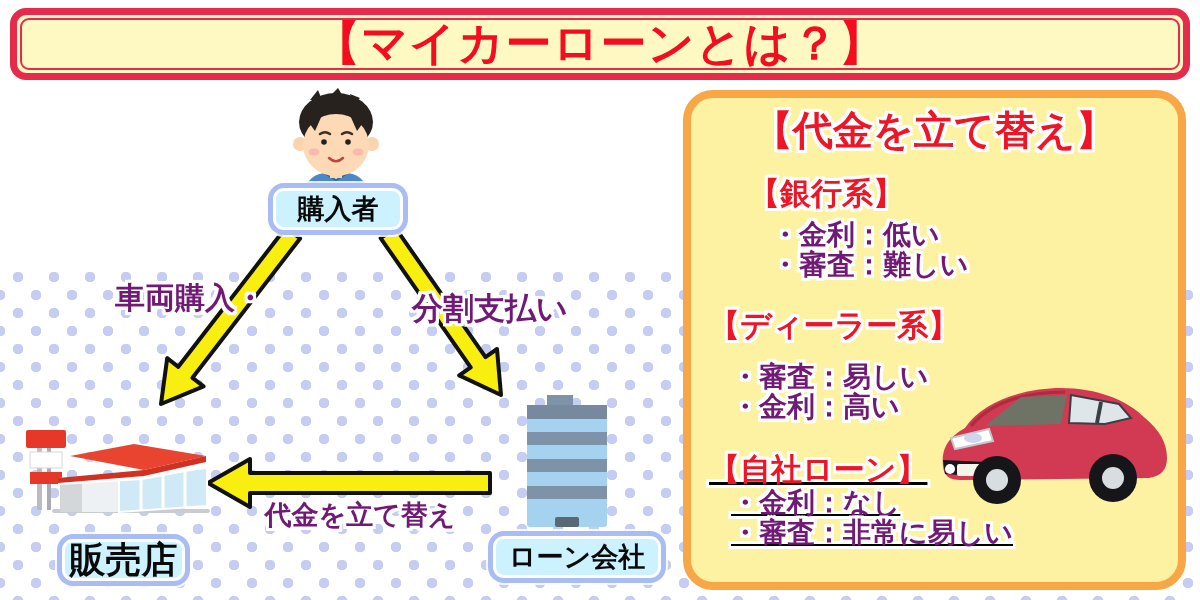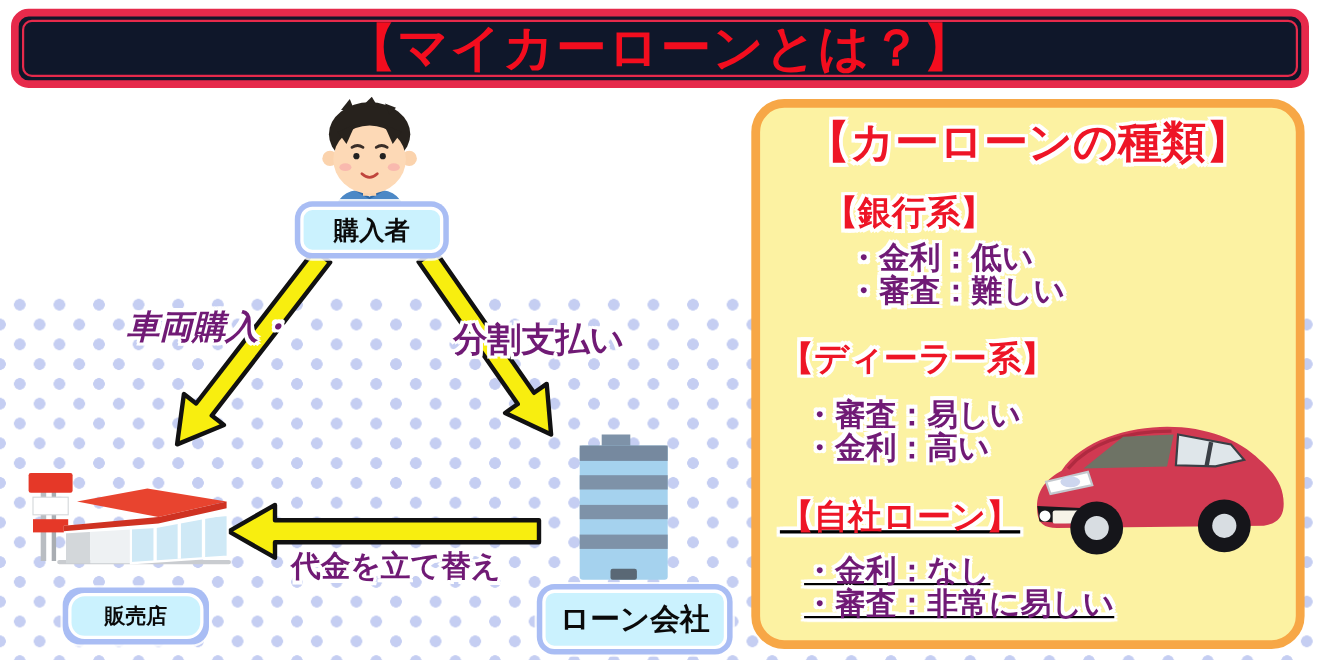--- a/index.html
+++ b/index.html
@@ -14,21 +14,21 @@
     position:absolute;left:0;right:0;top:270px;bottom:0;
     background-image:
       radial-gradient(circle,#c5cef2 5px,rgba(0,0,0,0) 5.5px),
       radial-gradient(circle,#c5cef2 5px,rgba(0,0,0,0) 5.5px);
     background-size:36px 36px,36px 36px;
     background-position:0px -11px,18px 7px;
   }
   
   .banner{
     position:absolute;left:10px;top:8px;width:1180px;height:72px;
-    border:7px solid #e62a4b;border-radius:16px;background:#0f172a;box-sizing:border-box;
+    border:7px solid #e62a4b;border-radius:16px;background:#fef9c3;box-sizing:border-box;
   }
   .banner-inner{
     position:absolute;left:3px;right:3px;top:3px;bottom:3px;
     border:2px solid #e62a4b;border-radius:9px;
     display:flex;align-items:center;justify-content:center;
   }
   .banner-text{
     font-size:46px;font-weight:900;color:#f30d1e;letter-spacing:1px;white-space:nowrap;
   }
   
@@ -124,58 +124,58 @@
 <svg class="abs" style="left:521px;top:393px;" width="92" height="138" viewBox="0 0 92 138">
   <rect x="26" y="2" width="26" height="12" fill="#7e92a8"></rect>
   <rect x="6" y="12" width="80" height="122" rx="3" fill="#a5d2ee"></rect>
   <rect x="6" y="12" width="80" height="14" fill="#76899f"></rect>
   <rect x="6" y="39" width="80" height="13" fill="#7e92a8"></rect>
   <rect x="6" y="66" width="80" height="13" fill="#7e92a8"></rect>
   <rect x="6" y="93" width="80" height="13" fill="#7e92a8"></rect>
   <rect x="34" y="124" width="24" height="10" rx="2" fill="#5a6875"></rect>
 </svg>
 
-<div class="abs ow" style="left:55px;top:281px;width:270px;text-align:center;font-size:30px;line-height:33px;font-style:italic;">
+<div class="abs ow" style="left:55px;top:281px;width:270px;text-align:center;font-size:30px;line-height:33px;">
   <div>車両購入・</div>
 </div>
 <div class="abs ow" style="left:412px;top:288px;font-size:31px;">分割支払い</div>
 <div class="abs ow" style="left:235px;top:497px;width:250px;text-align:center;font-size:27px;">代金を立て替え</div>
 
 <div class="badge" style="left:268px;top:183px;width:140px;height:52px;">
-  <div class="badge-inner" style="font-size:23px;">購入者</div>
+  <div class="badge-inner" style="font-size:27px;">購入者</div>
 </div>
 <div class="badge" style="left:57px;top:534px;width:133px;height:52px;">
-  <div class="badge-inner" style="font-size:19px;border-radius:15px;">販売店</div>
+  <div class="badge-inner" style="font-size:36px;">販売店</div>
 </div>
-<div class="badge" style="left:488px;top:531px;width:178px;height:64px;">
+<div class="badge" style="left:488px;top:531px;width:178px;height:52px;">
   <div class="badge-inner" style="font-size:27px;">ローン会社</div>
 </div>
 
 <div class="panel">
-  <div class="panel-title ow red">【カーローンの種類】</div>
+  <div class="panel-title ow red">【代金を立て替え】</div>
 
   <div style="margin-top:22px;margin-left:40px;">
     <div class="sec-h ow red">【銀行系】</div>
     <div style="margin-top:8px;">
       <div class="sec-item ow">・金利：低い</div>
       <div class="sec-item ow">・審査：難しい</div>
     </div>
   </div>
 
   <div style="margin-top:28px;">
     <div class="sec-h ow red">【ディーラー系】</div>
     <div style="margin-top:18px;">
       <div class="sec-item ow">・審査：易しい</div>
       <div class="sec-item ow">・金利：高い</div>
     </div>
   </div>
 
   <div style="margin-top:30px;text-decoration:underline;">
     <div class="sec-h ow red">【自社ローン】</div>
-    <div style="margin-top:16px;">
+    <div style="">
       <div class="sec-item ow">・金利：なし</div>
       <div class="sec-item ow">・審査：非常に易しい</div>
     </div>
   </div>
 </div>
 
 <svg class="abs" style="left:935px;top:366px;" width="240" height="142" viewBox="0 0 240 142">
   <path fill="#d13a52" d="M8,100 C6,80 16,70 30,62 C48,34 92,22 126,22 C162,22 192,34 210,52 C224,64 232,76 232,92 C232,104 226,110 214,112 L26,114 C14,114 9,110 8,100 Z"></path>
   <path fill="none" stroke="#b02a40" stroke-width="3" d="M36,60 C60,32 100,26 130,26"></path>
   <polygon fill="#6e7365" points="50,60 86,31 132,29 126,58"></polygon>

